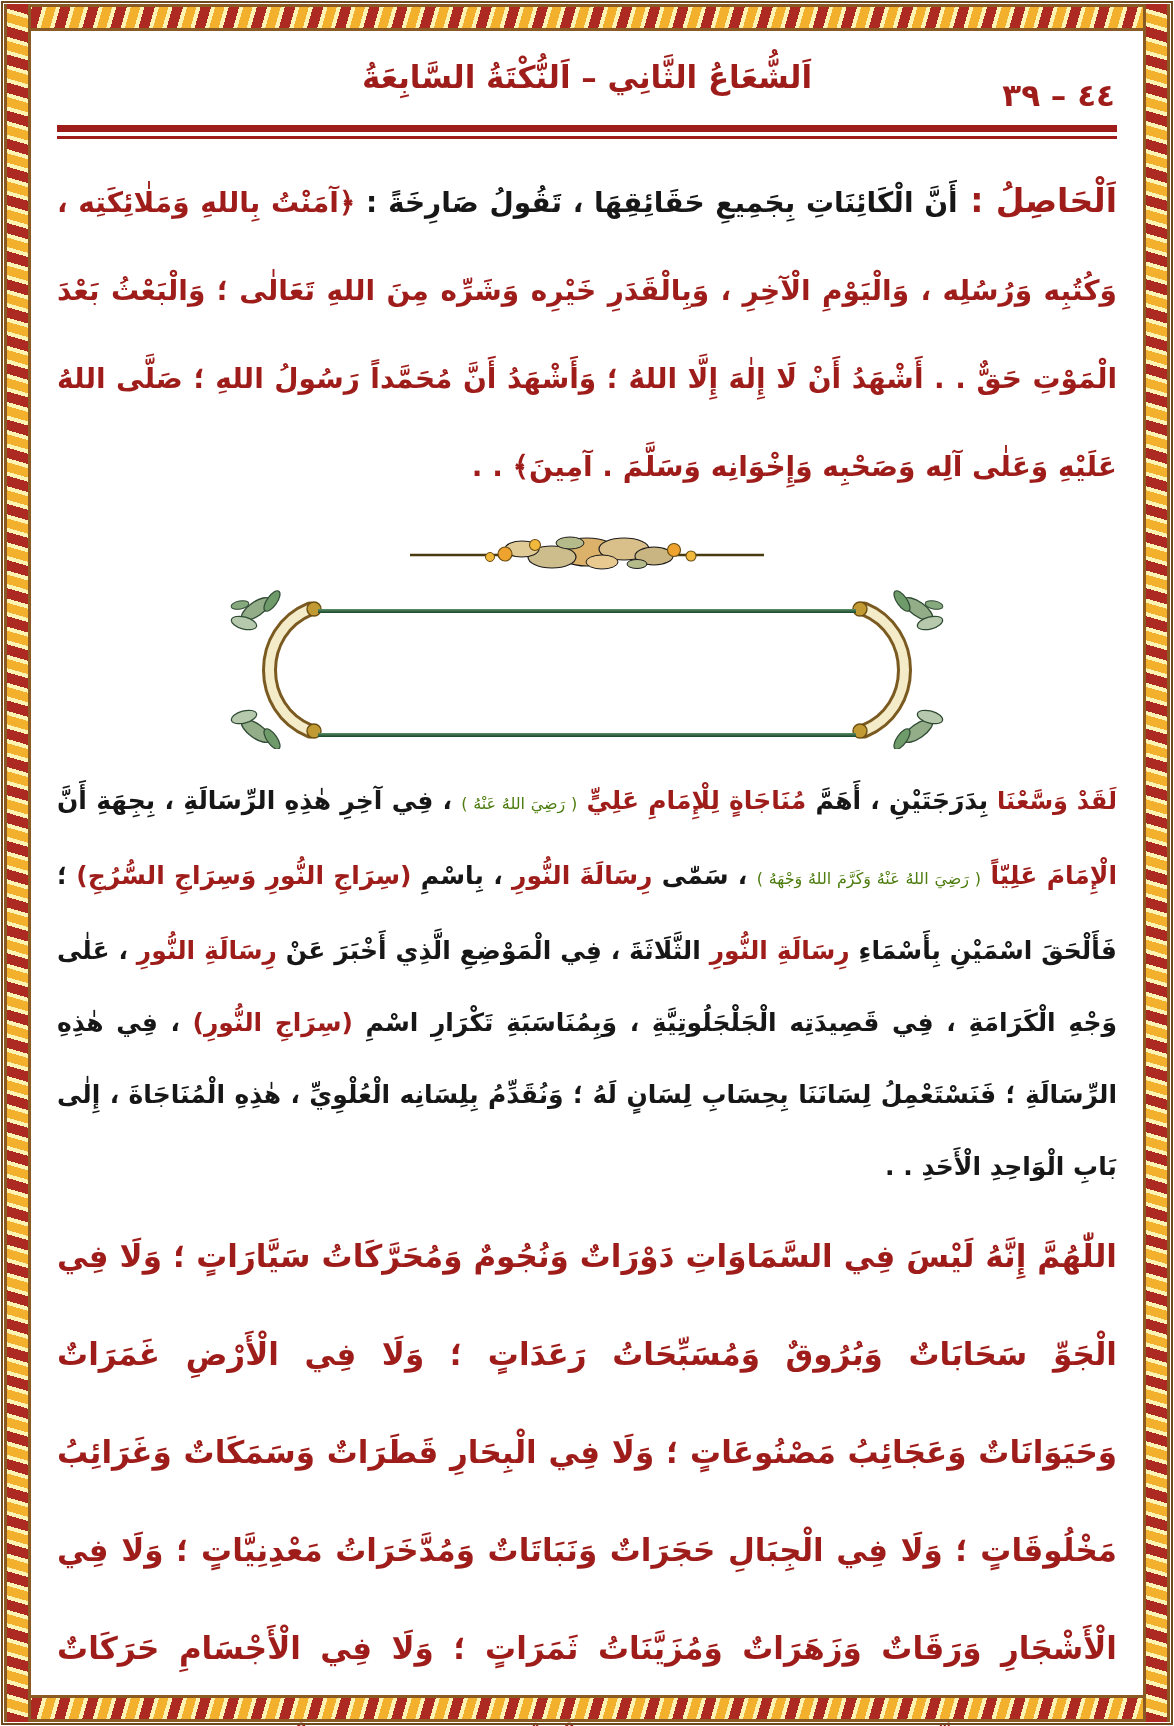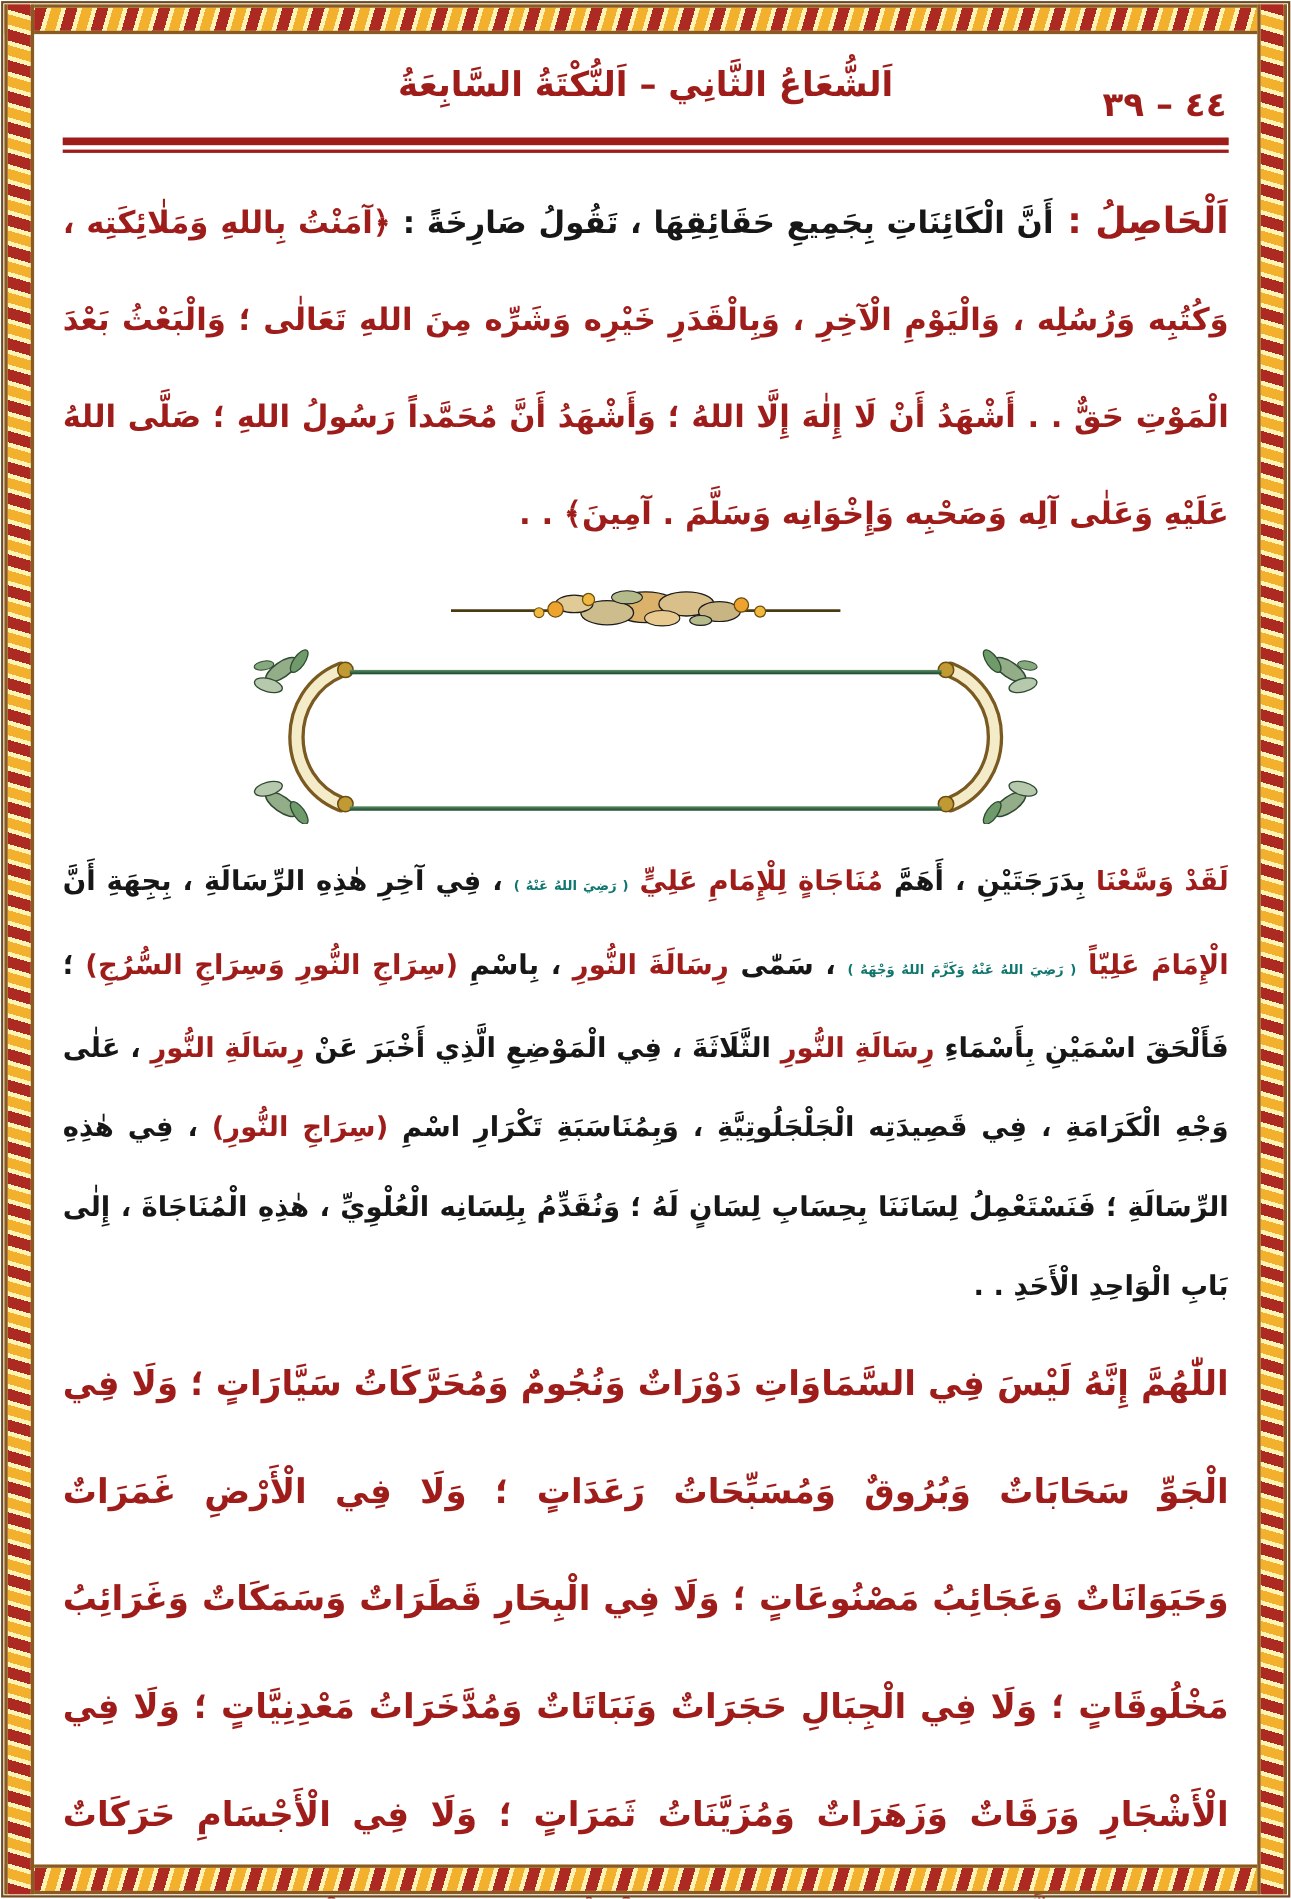--- a/index.html
+++ b/index.html
@@ -23,21 +23,21 @@
   .pagenums{position:absolute;left:auto;right:2px;top:18px;font-size:31px;font-weight:bold;color:#9e1d1a;letter-spacing:2px;}
   .htitle{text-align:center;font-size:31px;font-weight:bold;color:#9e1d1a;}
   .rule-thick{height:7px;background:#9e1d1a;margin-top:10px;}
   .rule-thin{height:3px;background:#9e1d1a;margin-top:4px;}
 
   p{margin:0;}
   .t-red{color:#9e1d1a;}
   .t-black{color:#171717;}
   .p1{margin-top:18px;font-size:28px;font-weight:bold;line-height:88px;text-align:justify;}
   .p1 .lead{font-size:33px;}
-  .seal{font-size:12px;color:#0f766e;font-weight:bold;}
+  .seal{font-size:16px;color:#4d7c0f;font-weight:normal;}
 
   .divider-wrap{text-align:center;margin-top:20px;}
   .cartouche{position:relative;width:690px;margin:4px auto 0;height:168px;}
   .cart-rule{position:absolute;left:76px;right:76px;height:4px;background:linear-gradient(#5d8f68,#17452a);}
   .cart-rule.topr{top:24px;} .cart-rule.botr{bottom:16px;}
   .cart-title{position:absolute;top:58px;left:0;right:0;text-align:center;font-size:37px;font-weight:bold;color:#9e1d1a;}
   .cart-orn{position:absolute;top:4px;width:110px;height:160px;}
   .cart-orn.l{left:-14px;} .cart-orn.r{right:-14px;transform:scaleX(-1);}
 
   .p2{margin-top:12px;font-size:25px;font-weight:bold;line-height:72px;text-align:justify;}

